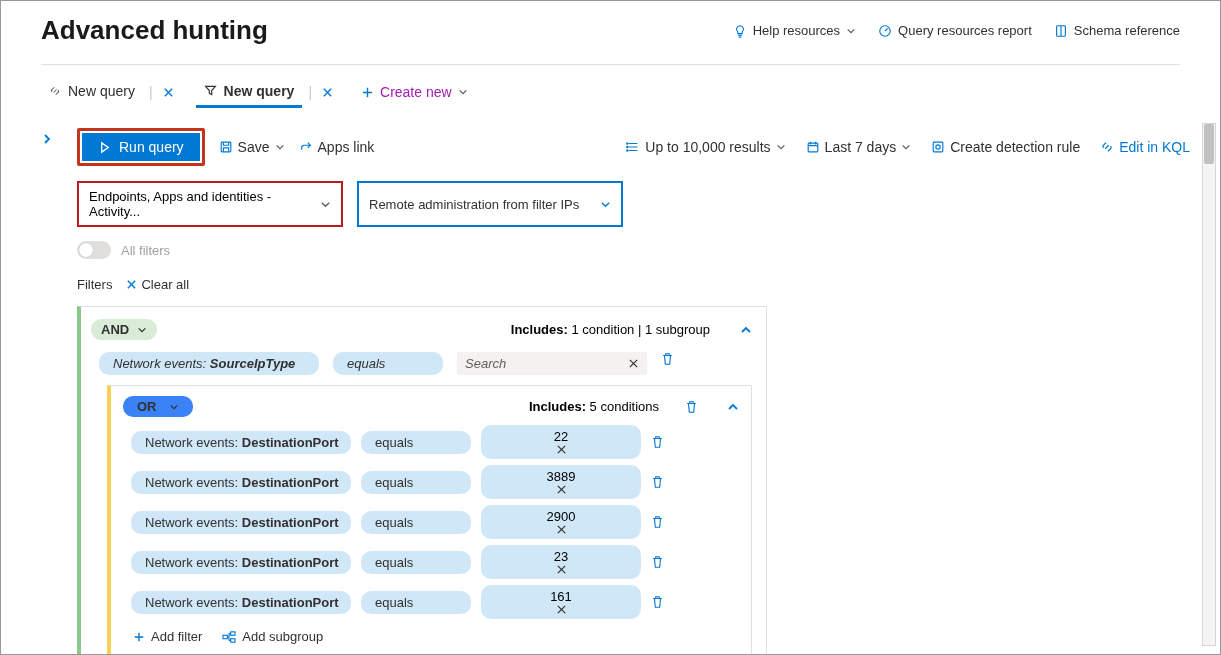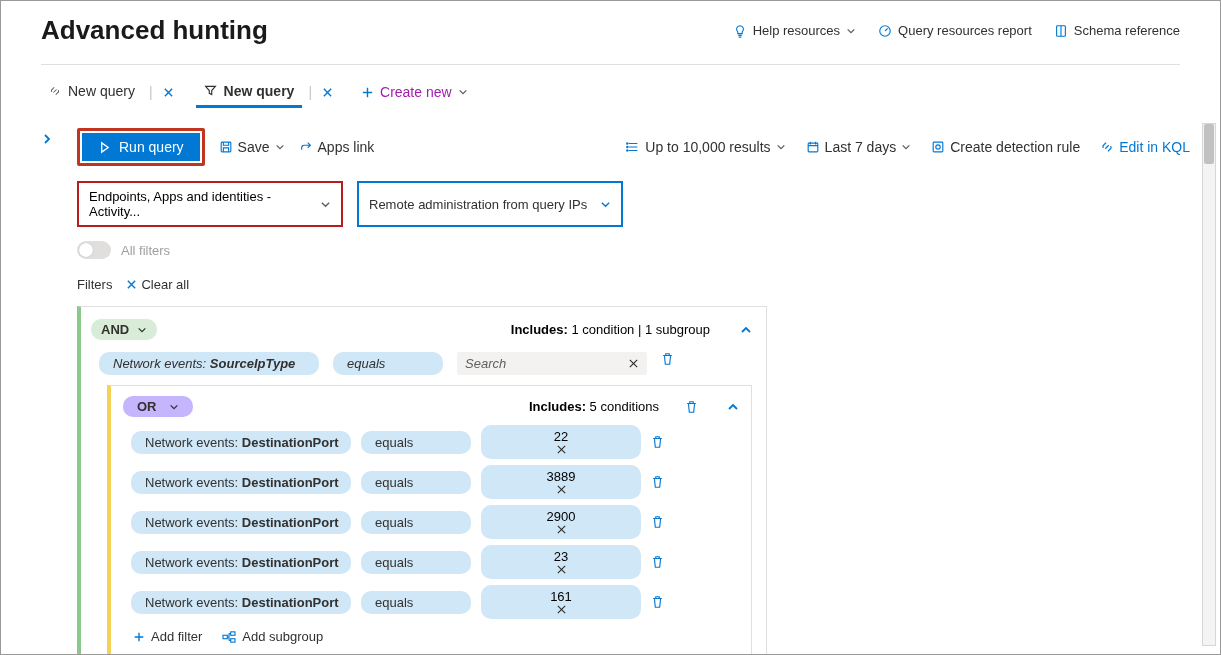--- a/index.html
+++ b/index.html
@@ -40,21 +40,21 @@
   .caret-up { color: #0078d4; font-size: 13px; }
   .cond-row { display: flex; align-items: flex-start; gap: 14px; margin: 0 0 10px 8px; font-style: italic; }
   .pill { background: #d0e7f8; border-radius: 10px; padding: 4px 14px; color: #323130; white-space: nowrap; }
   .pill.field { width: 220px; }
   .pill.field b { font-weight: 600; }
   .pill.op { width: 110px; }
   .search-box { background: #f3f2f1; width: 190px; padding: 4px 8px; display: flex; align-items: center; justify-content: space-between; border-radius: 2px; color: #605e5c; }
   .trash { color: #0078d4; cursor:pointer; font-size: 14px; width: 16px; text-align:center; }
   .or-block { border: 1px solid #e1dfdd; border-left: 4px solid #f7d154; margin-left: 16px; padding: 10px 12px 14px 12px; }
   .or-head { display: flex; align-items: center; justify-content: space-between; margin-bottom: 8px; }
-  .or-pill { background: #c4b5fd; color: #323130; font-weight: 600; padding: 3px 14px; border-radius: 10px; display: inline-flex; gap: 12px; align-items: center; }
+  .or-pill { background: #3b82f6; color: #323130; font-weight: 600; padding: 3px 14px; border-radius: 10px; display: inline-flex; gap: 12px; align-items: center; }
   .or-row { display: flex; align-items: center; gap: 10px; margin: 0 0 6px 8px; }
   .or-row .value-pill { background: #d0e7f8; border-radius: 10px; padding: 4px 14px; width: 160px; display:flex; justify-content:space-between; align-items:center;flex-direction:column; }
   .x-in { color: #323130; font-size: 14px; cursor:pointer; }
   .add-row { display: flex; gap: 20px; margin: 10px 0 0 10px; color: #323130; }
   .add-btn { display: flex; align-items: center; gap: 6px; cursor:pointer; }
   .plus { color: #0078d4; font-size: 15px; }
   .subgroup-ic { color: #0078d4; font-size: 14px; }
   .scrollbar { position: absolute; right: 4px; top: 122px; width: 14px; bottom: 8px; border:1px solid #d6d6d6; background:#f4f4f4; }
   .scrollbar-thumb { position:absolute; top:0; left:1px; width:10px; height:40px; background:#c1c1c1; border-radius:2px;}
   svg { display: block; }
@@ -240,21 +240,21 @@
     <div class="selectors">
       <div class="sel domain">
         <span>Endpoints, Apps and identities - Activity...</span>
         <span style="color:#605e5c">
             <svg width="11" height="11" viewBox="0 0 12 12" fill="none" stroke="currentColor" stroke-width="1.5">
               <path d="M2 4l4 4 4-4"></path>
             </svg>
           </span>
       </div>
       <div class="sel template">
-        <span>Remote administration from query IPs</span>
+        <span>Remote administration from filter IPs</span>
         <span style="color:#0078d4">
             <svg width="11" height="11" viewBox="0 0 12 12" fill="none" stroke="currentColor" stroke-width="1.5">
               <path d="M2 4l4 4 4-4"></path>
             </svg>
           </span>
       </div>
     </div>
 
     <div class="all-filters-row">
       <div class="toggle"></div>

